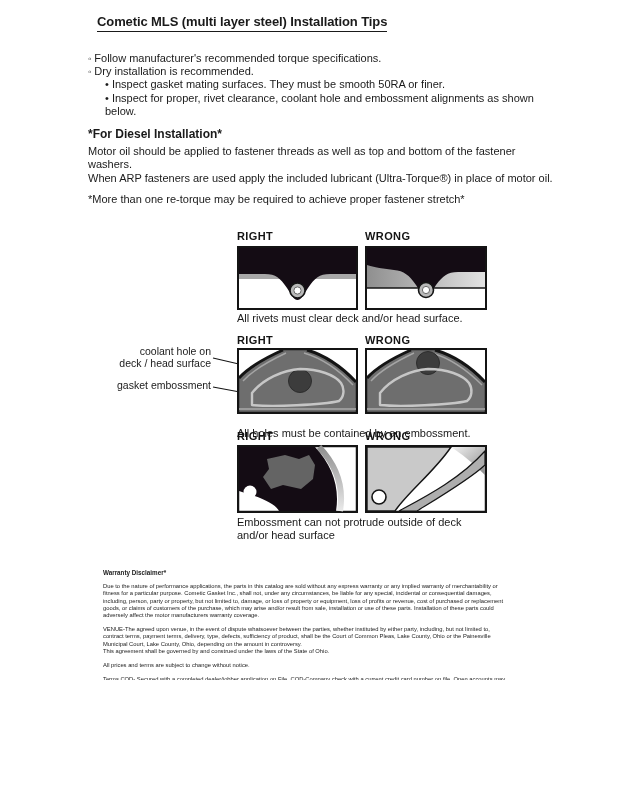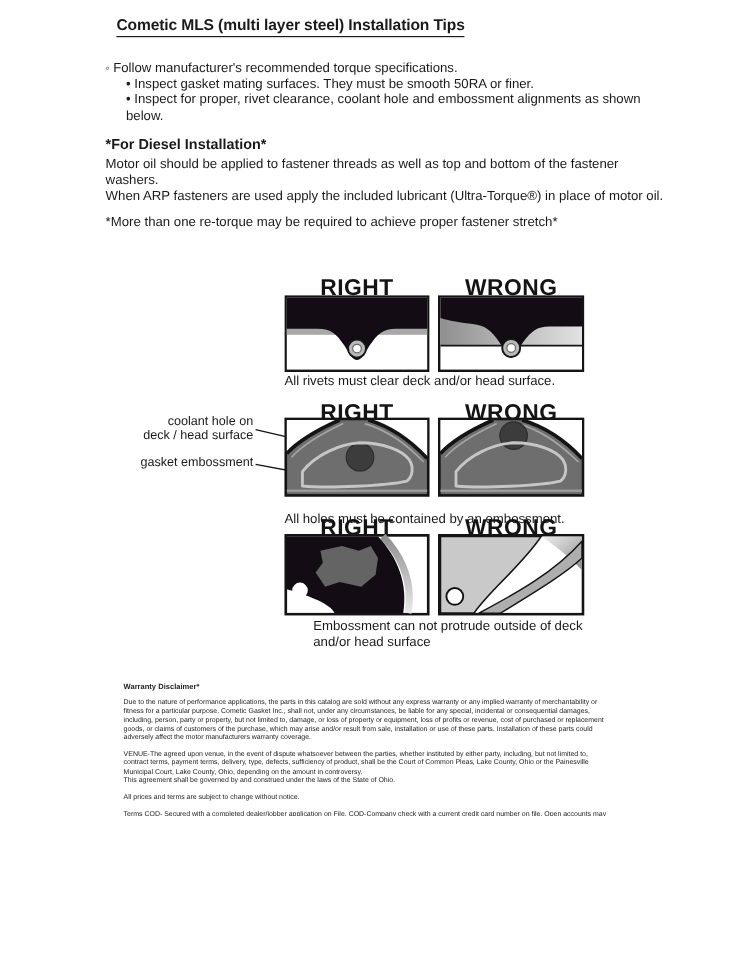--- a/index.html
+++ b/index.html
@@ -9,41 +9,42 @@
   .title{display:inline-block;margin-left:9px;font-size:13px;font-weight:700;letter-spacing:-0.1px;
          border-bottom:1.6px solid #1a1a1a;padding-bottom:2px;}
   ul.bullets{list-style:none;margin:20px 0 0;padding:0;font-size:11px;line-height:13.2px;}
   li.b::before{content:"\25E6\00a0";font-size:10px;}
   li.sb{padding-left:17px;}
   li.sb::before{content:"\2022\00a0";}
   .h2{margin-top:9px;font-size:12px;font-weight:700;}
   p.body{margin:4px 0 0;font-size:11px;line-height:13.4px;white-space:pre-line;}
   p.body + p.body{margin-top:8px;}
   .diag{position:absolute;left:0;width:618px;}
-  .dlabel{position:absolute;top:0;text-align:center;font-size:19px;font-weight:700;
+  .dlabel{position:absolute;top:0;text-align:left;font-size:11px;font-weight:700;
           letter-spacing:.4px;color:#141414;}
   .panel{position:absolute;}
   .caption{position:absolute;left:237px;font-size:11px;line-height:12.5px;white-space:pre-line;}
   .ann{position:absolute;left:105px;width:106px;text-align:right;font-size:10.5px;
        line-height:12px;white-space:pre-line;}
   .leaders{position:absolute;left:0;top:0;pointer-events:none;}
   .fine{position:absolute;left:103px;top:569px;width:465px;font-size:5.8px;line-height:7.2px;color:#222;}
   .fine .fh{font-weight:700;font-size:6.3px;margin:0 0 7px;}
   .fine p{margin:0 0 7px;white-space:pre-line;}
   .footer{position:absolute;left:393px;top:760px;font-size:17px;letter-spacing:.2px;color:#3b82f6;}
 </style>
 </head>
 <body>
 
 <div class="page">
 
   <div class="content">
     <div class="title">Cometic MLS (multi layer steel) Installation Tips</div>
     <ul class="bullets">
       <li class="b">Follow manufacturer's recommended torque specifications.</li>
+      <li class="b">Dry installation is recommended.</li>
       <li class="sb">Inspect gasket mating surfaces.  They must be smooth 50RA or finer.</li>
       <li class="sb">Inspect for proper, rivet clearance, coolant hole and embossment alignments as shown below.</li>
     </ul>
     <div class="h2">*For Diesel Installation*</div>
     <p class="body">Motor oil should be applied to fastener threads as well as top and bottom of the fastener washers.
 When ARP fasteners are used apply the included lubricant (Ultra-Torque®) in place of motor oil.</p>
     <p class="body">*More than one re-torque may be required to achieve proper fastener stretch*</p>
   </div>
 
   <div class="diag" style="top:230px;height:100px;">
@@ -144,21 +145,21 @@
             <stop offset="1" stop-color="#8c8c8c"></stop>
         </linearGradient>
       </defs>
       <rect x="1" y="1" width="120" height="66" fill="#ffffff" stroke="#141414" stroke-width="2.5"></rect>
       <path d="M86,2 H120 V30 C108,18 97,9 86,2 Z" fill="url(#g4)"></path>
       <path d="M2,2 H86 C70,26 42,48 30,66 H2 Z" fill="#c9c9c9" stroke="#141414" stroke-width="1.4"></path>
       <path d="M120,6 C95,34 60,52 34,66 L52,66 C78,50 105,34 120,20 Z" fill="#aeaeae" stroke="#141414" stroke-width="1.2"></path>
       <circle cx="14" cy="52" r="7" fill="#ffffff" stroke="#141414" stroke-width="1.6"></circle>
     </svg>
 
-    <div class="caption" style="top:86px;margin-left:24px;">Embossment can not protrude outside of deck
+    <div class="caption" style="top:86px;">Embossment can not protrude outside of deck
 and/or head surface</div>
   </div>
 
   <div class="fine">
     <p class="fh">Warranty Disclaimer*</p>
     <p>Due to the nature of performance applications, the parts in this catalog are sold without any express warranty or any implied warranty of merchantability or
 fitness for a particular purpose.  Cometic Gasket Inc., shall not, under any circumstances, be liable for any special, incidental or consequential damages,
 including, person, party or property, but not limited to, damage, or loss of property or equipment, loss of profits or revenue, cost of purchased or replacement
 goods, or claims of customers of the purchase, which may arise and/or result from sale, installation or use of these parts.  Installation of these parts could
 adversely affect the motor manufacturers warranty coverage.</p>

